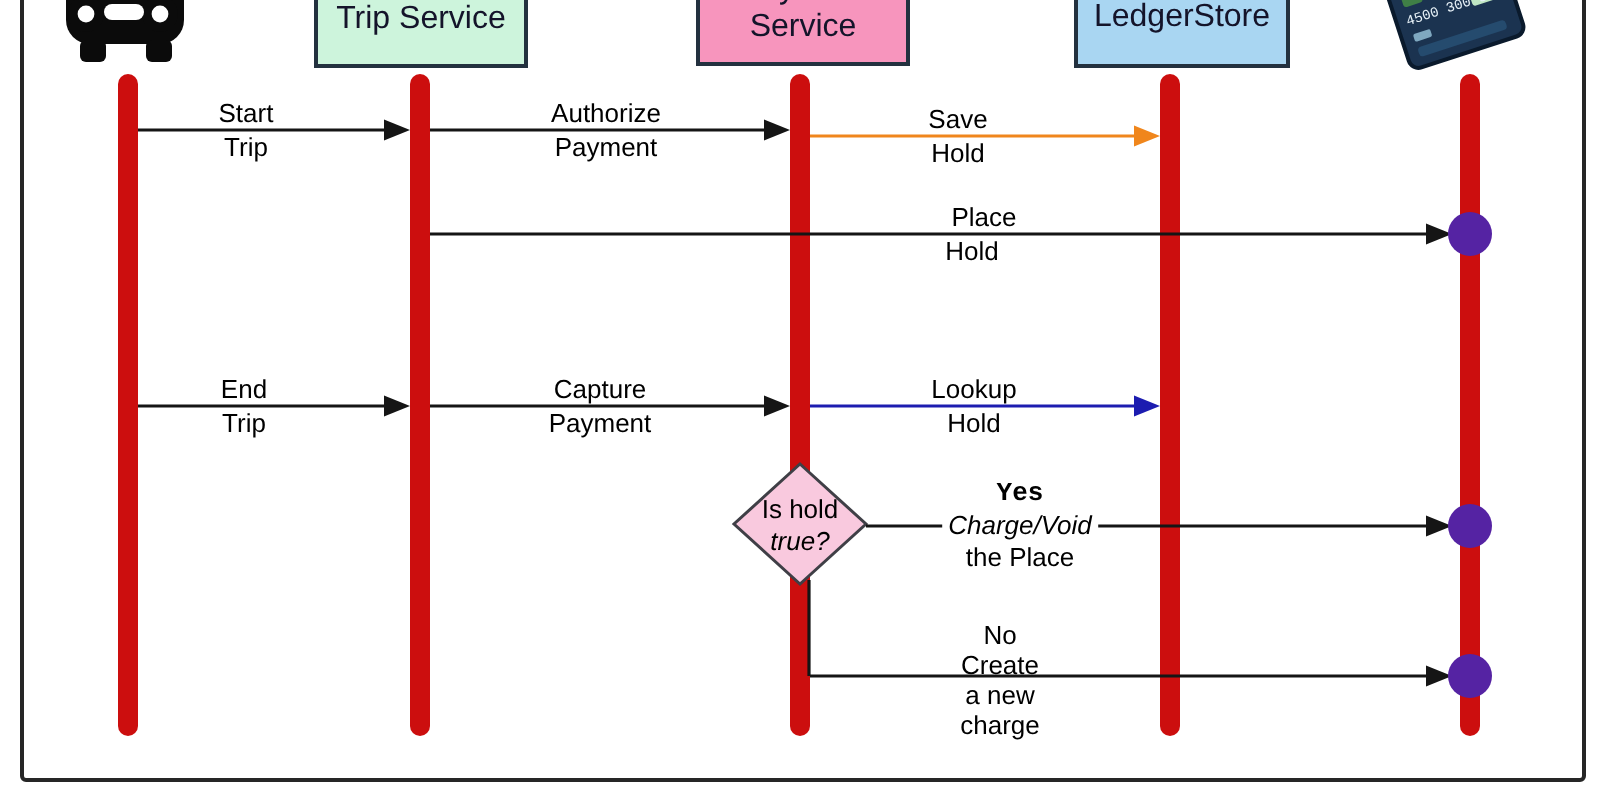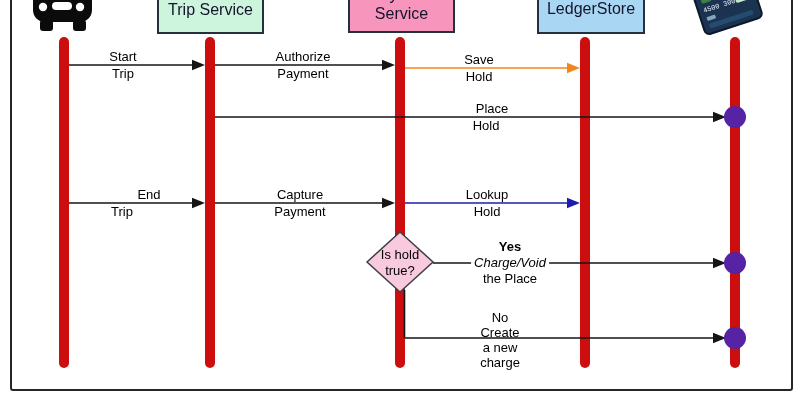--- a/index.html
+++ b/index.html
@@ -91,36 +91,36 @@
       <polygon points="580,203 567,197.8 567,208.2" fill="#1c1cb0"></polygon>
       <line x1="433" y1="263" x2="715" y2="263" stroke="#151515" stroke-width="1.6"></line>
       <polygon points="726,263 713,257.8 713,268.2" fill="#151515"></polygon>
       <circle cx="735" cy="263" r="11" fill="#5523a3"></circle>
       <line x1="405" y1="338" x2="715" y2="338" stroke="#151515" stroke-width="1.6"></line>
       <polygon points="726,338 713,332.8 713,343.2" fill="#151515"></polygon>
       <circle cx="735" cy="338" r="11" fill="#5523a3"></circle>
     </svg>
   <div id="labels">
       <div class="mlabel" style="left: 400px; top: 255px;">Is hold</div>
-      <div class="mlabel" style="left: 400px; top: 271px;">true?</div>
+      <div class="mlabel" style="left: 400px; top: 271px; font-style: italic;">true?</div>
       <div class="mlabel" style="left: 123px; top: 57px;">Start</div>
       <div class="mlabel" style="left: 123px; top: 74px;">Trip</div>
       <div class="mlabel" style="left: 303px; top: 57px;">Authorize</div>
       <div class="mlabel" style="left: 303px; top: 74px;">Payment</div>
       <div class="mlabel" style="left: 479px; top: 60px;">Save</div>
       <div class="mlabel" style="left: 479px; top: 77px;">Hold</div>
       <div class="mlabel" style="left: 486px; top: 109px; padding-left: 12px;">Place</div>
       <div class="mlabel" style="left: 486px; top: 126px;">Hold</div>
-      <div class="mlabel" style="left: 122px; top: 195px; margin-left: 27px;">End</div>
+      <div class="mlabel" style="left: 122px; top: 195px;">End</div>
       <div class="mlabel" style="left: 122px; top: 212px;">Trip</div>
       <div class="mlabel" style="left: 300px; top: 195px;">Capture</div>
       <div class="mlabel" style="left: 300px; top: 212px;">Payment</div>
       <div class="mlabel" style="left: 487px; top: 195px;">Lookup</div>
       <div class="mlabel" style="left: 487px; top: 212px;">Hold</div>
-      <div class="mlabel" style="left: 510px; top: 247px; font-weight: 700;">Yes</div>
+      <div class="mlabel" style="left: 510px; top: 247px; font-weight: 700; font-family: Liberation Mono, monospace;">Yes</div>
       <div class="mlabel online" style="left: 510px; top: 263px;">Charge/Void</div>
       <div class="mlabel" style="left: 510px; top: 279px;">the Place</div>
       <div class="mlabel" style="left: 500px; top: 318px; font-weight: 400;">No</div>
       <div class="mlabel" style="left: 500px; top: 333px;">Create</div>
       <div class="mlabel" style="left: 500px; top: 348px;">a new</div>
       <div class="mlabel" style="left: 500px; top: 363px;">charge</div>
     </div>
 </div>
 
 </body></html>

